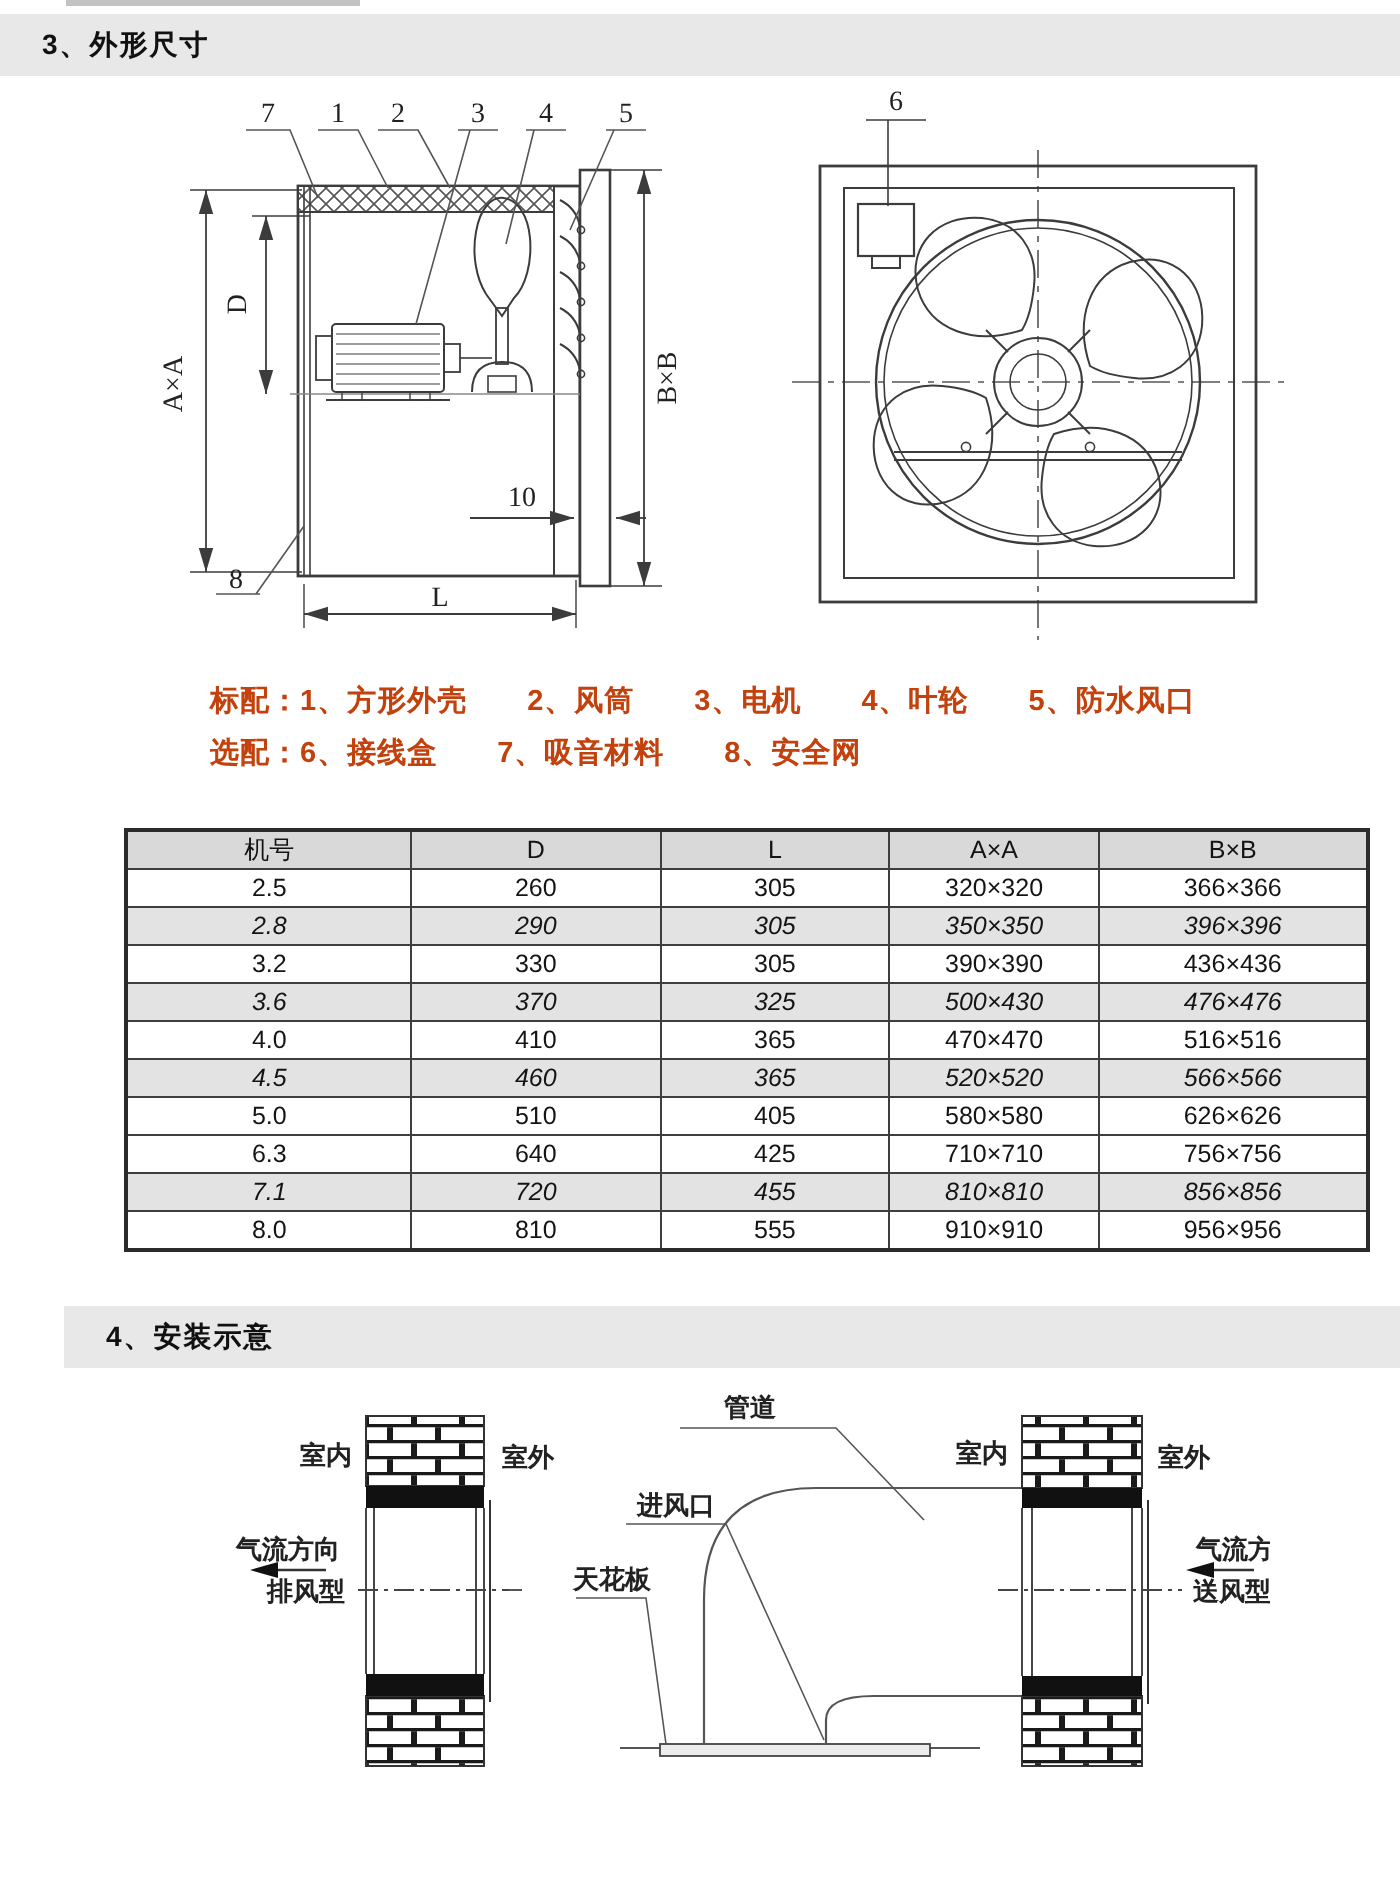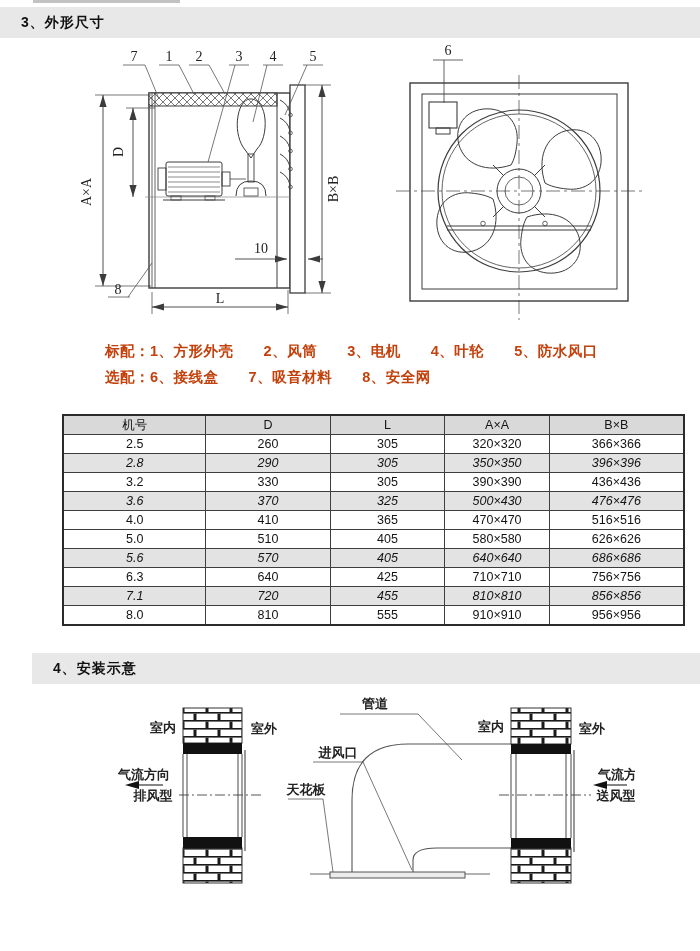--- a/index.html
+++ b/index.html
@@ -222,33 +222,33 @@
           <td>500×430</td>
           <td>476×476</td>
         </tr>
         <tr>
           <td>4.0</td>
           <td>410</td>
           <td>365</td>
           <td>470×470</td>
           <td>516×516</td>
         </tr>
+        <tr class="alt">
+          <td>4.5</td>
+          <td>460</td>
+          <td>365</td>
+          <td>520×520</td>
+          <td>566×566</td>
+        </tr>
         <tr>
           <td>5.0</td>
           <td>510</td>
           <td>405</td>
           <td>580×580</td>
           <td>626×626</td>
-        </tr>
-        <tr class="alt">
-          <td>5.6</td>
-          <td>570</td>
-          <td>405</td>
-          <td>640×640</td>
-          <td>686×686</td>
         </tr>
         <tr>
           <td>6.3</td>
           <td>640</td>
           <td>425</td>
           <td>710×710</td>
           <td>756×756</td>
         </tr>
         <tr class="alt">
           <td>7.1</td>

